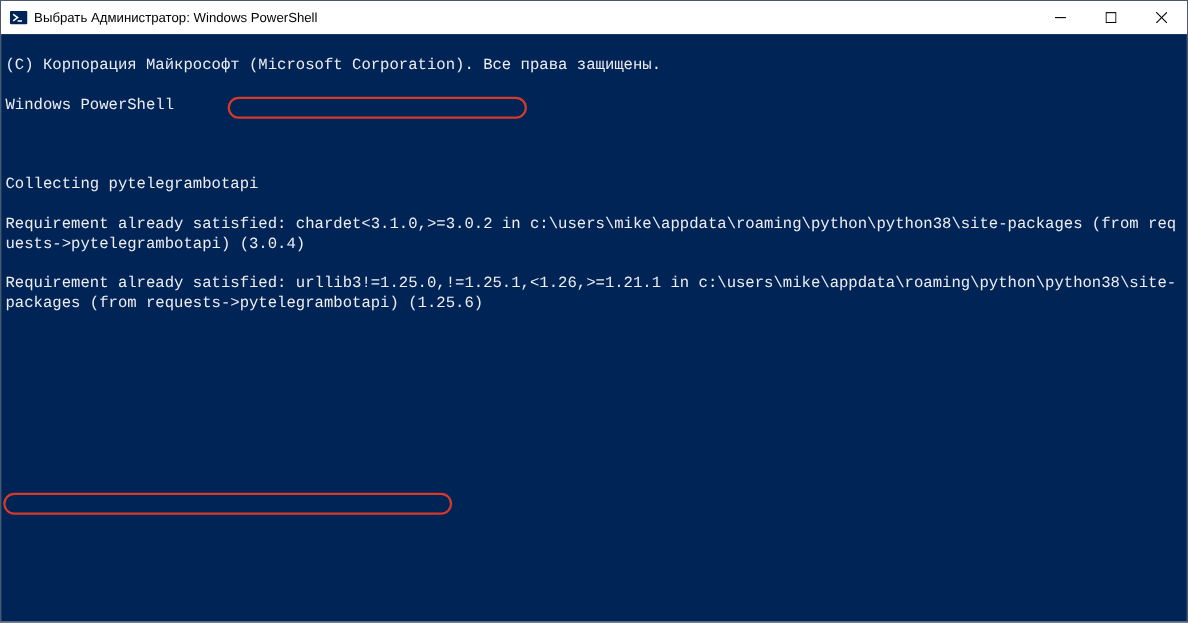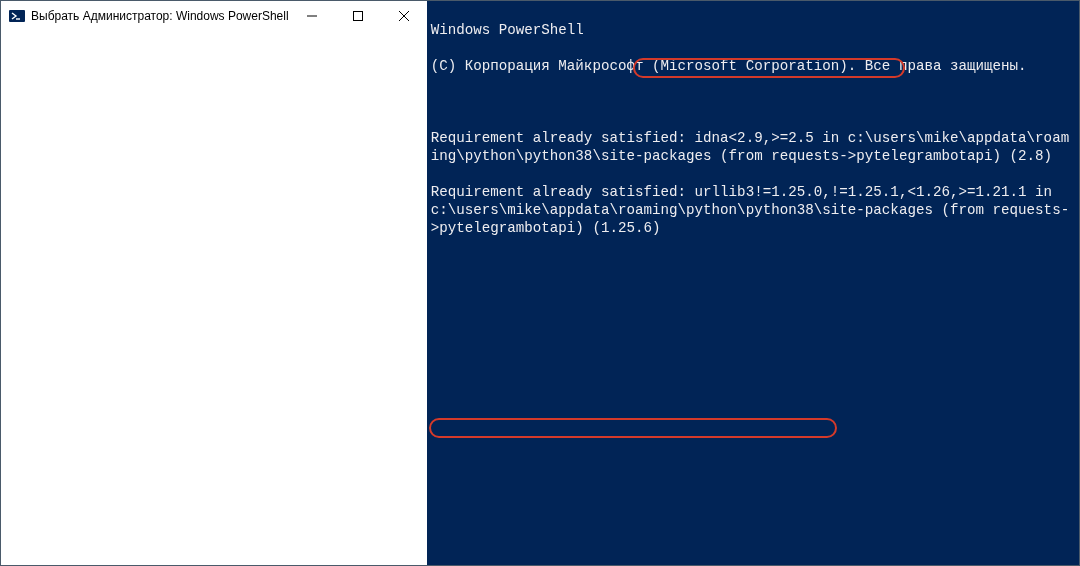--- a/index.html
+++ b/index.html
@@ -9,20 +9,21 @@
     overflow: hidden;
     width: 1080px;
     height: 566px;
   }
   .window {
     width: 1080px;
     height: 566px;
     background: #fff;
     border: 1px solid #4a5a6a;
     display: flex;
+    flex-direction: column;
   }
   .titlebar {
     height: 30px;
     background: #fff;
     display: flex;
     align-items: center;
     flex-shrink: 0;
   }
   .titlebar-icon {
     width: 16px;
@@ -102,24 +103,25 @@
       <div class="win-btn">
         <svg width="10" height="10">
           <line x1="0" y1="0" x2="10" y2="10" stroke="#000" stroke-width="1"></line>
           <line x1="10" y1="0" x2="0" y2="10" stroke="#000" stroke-width="1"></line>
         </svg>
       </div>
     </div>
   </div>
 
   <div class="terminal">
+<span class="line">(C) Корпорация Майкрософт (Microsoft Corporation). Все права защищены.</span>
 <span class="line">Windows PowerShell</span>
-<span class="line">(C) Корпорация Майкрософт (Microsoft Corporation). Все права защищены.</span>
 <span class="line"> </span>
-<span class="line">Requirement already satisfied: idna&lt;2.9,&gt;=2.5 in c:\users\mike\appdata\roaming\python\python38\site-packages (from requests-&gt;pytelegrambotapi) (2.8)</span>
+<span class="line">Collecting pytelegrambotapi</span>
+<span class="line">Requirement already satisfied: chardet&lt;3.1.0,&gt;=3.0.2 in c:\users\mike\appdata\roaming\python\python38\site-packages (from requests-&gt;pytelegrambotapi) (3.0.4)</span>
 <span class="line">Requirement already satisfied: urllib3!=1.25.0,!=1.25.1,&lt;1.26,&gt;=1.21.1 in c:\users\mike\appdata\roaming\python\python38\site-packages (from requests-&gt;pytelegrambotapi) (1.25.6)</span>
 
 
 
 
 
 
 
     <div class="hl1" style="left:206px;top:57px;width:272px;height:20px;"></div>
     <div class="hl2" style="left:2px;top:417px;width:408px;height:20px;"></div>

